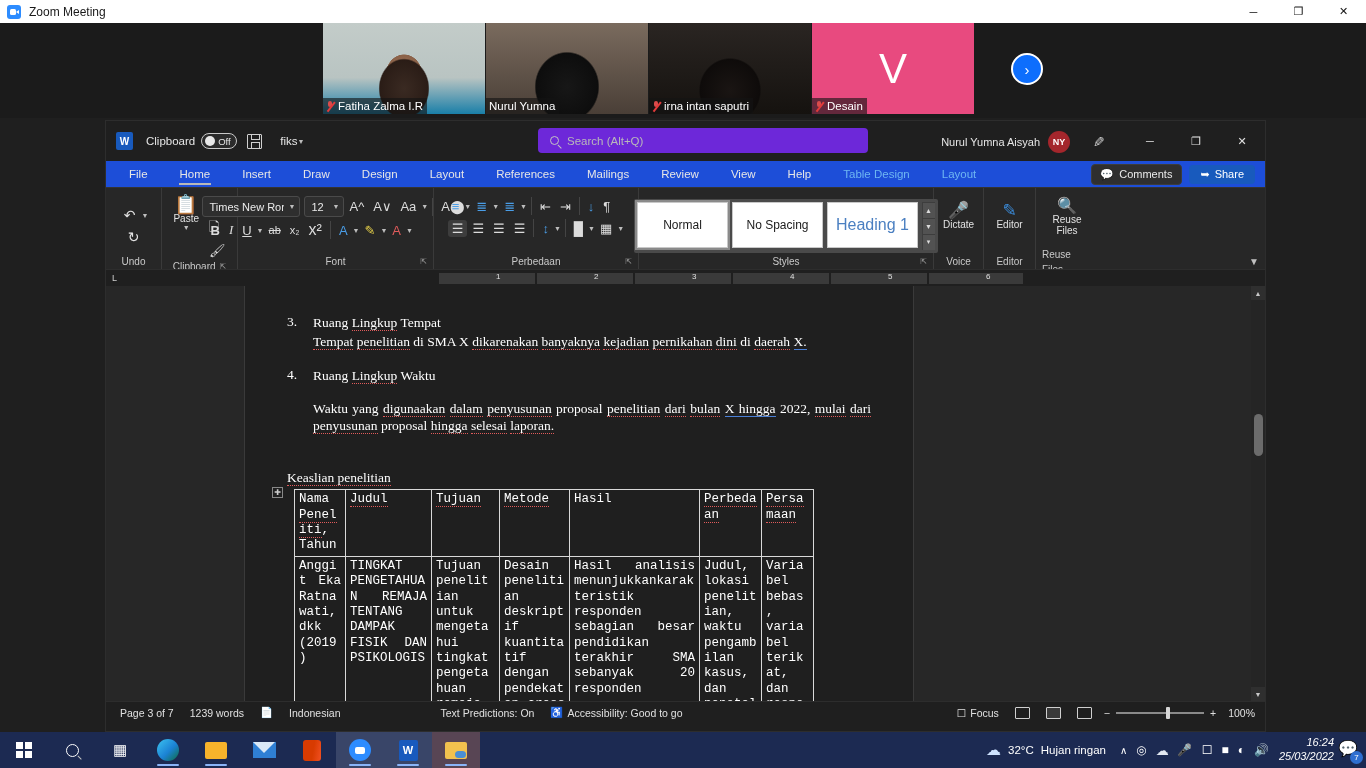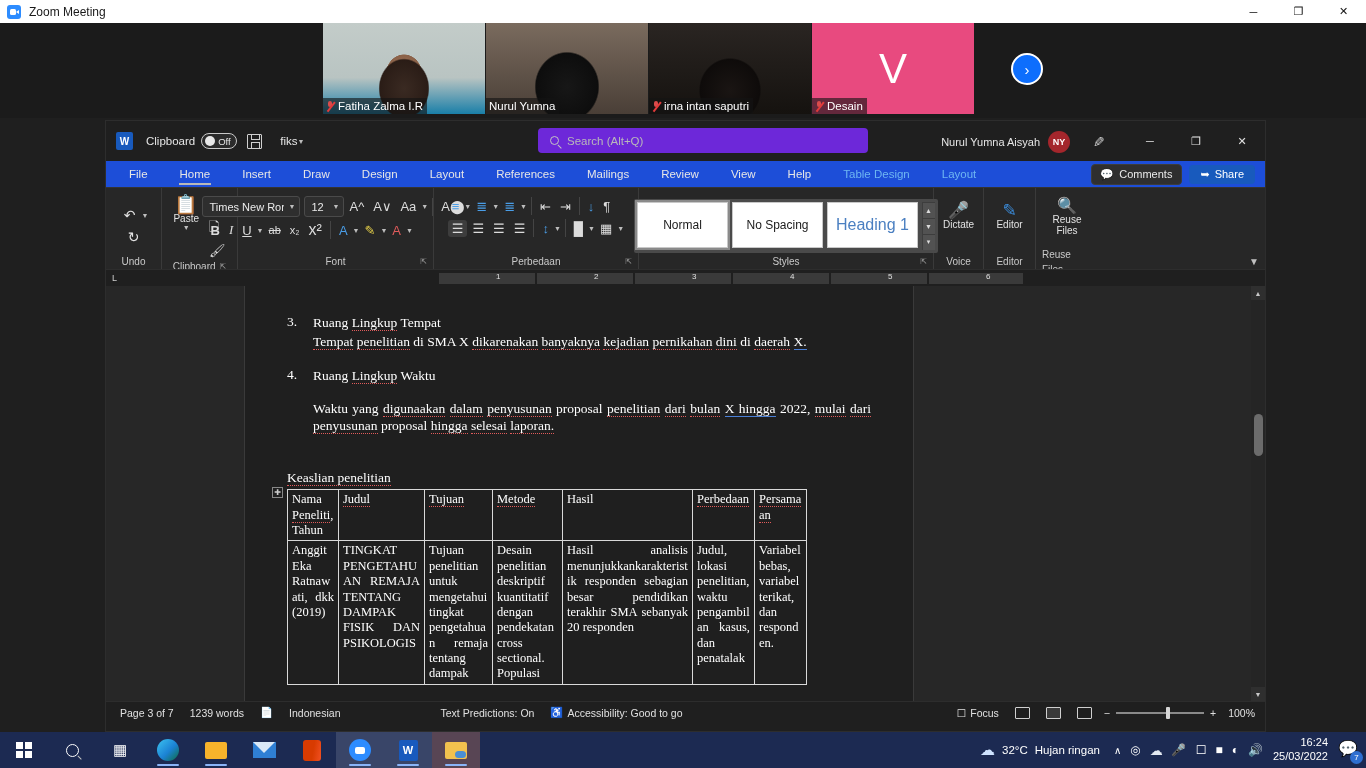--- a/index.html
+++ b/index.html
@@ -301,22 +301,22 @@
   .sp-u { border-bottom: 1.3px dotted #e05b5b; text-align: right; }
   .blue-link { color: #ffffff; border-bottom: 1.3px solid #4a7fd6; }
   .spacer-8 { height: 14px; }
   .caption { font-size: 13.5px; margin-bottom: 3px; position: relative; }
   .tbl-handle {
     position: absolute; left: -15px; top: 17px; width: 11px; height: 11px;
     border: 1px solid #888; color: #ccc; font-size: 8px;
     display: flex; align-items: center; justify-content: center; line-height: 1;
   }
   table.kt {
-    border-collapse: collapse; width: 509px; font-family: Liberation Serif, serif;
-    color: #fff; table-layout: fixed;
+    border-collapse: collapse; width: 509px; font-family: Liberation Mono, monospace;
+    color: #fff; table-layout: fixed; margin-left: 7px;
   }
   table.kt td {
     border: 1px solid #d9d9d9; vertical-align: top; padding: 2px 4px;
     font-size: 12.5px; line-height: 1.23; text-align: justify;
     word-break: break-word; hyphens: none;
   }
   .c0 { width: 51px; } .c1 { width: 86px; } .c2 { width: 68px; }
   .c3 { width: 70px; } .c4 { width: 130px; } .c5 { width: 62px; }
   .c6 { width: 52px; }
 
@@ -381,21 +381,21 @@
   }
   .win-logo i { background: #ffffff; display: block; }
   .tb-right {
     margin-left: auto; display: flex; align-items: center; gap: 0px;
     padding-right: 6px; color: #ffffff; font-size: 11.5px;
   }
   .tb-weather { display: flex; align-items: center; gap: 7px; margin-right: 14px; }
   .tb-tray { display: flex; align-items: center; gap: 9px; margin-right: 10px; }
   .tb-clock {
     display: flex; flex-direction: column; align-items: flex-end;
-    line-height: 1.25; font-size: 11px; margin-right: 10px;
+    line-height: 1.25; font-size: 11px; margin-right: 4px; font-style: italic;
   }
   .tb-notif { position: relative; width: 22px; height: 22px; }
   .notif-badge {
     position: absolute; right: -3px; bottom: -3px; width: 13px; height: 13px;
     border-radius: 50%; background: #2f6fd0; color: #fff; font-size: 8px;
     display: flex; align-items: center; justify-content: center;
   }
 </style>
 </head>
 <body>

